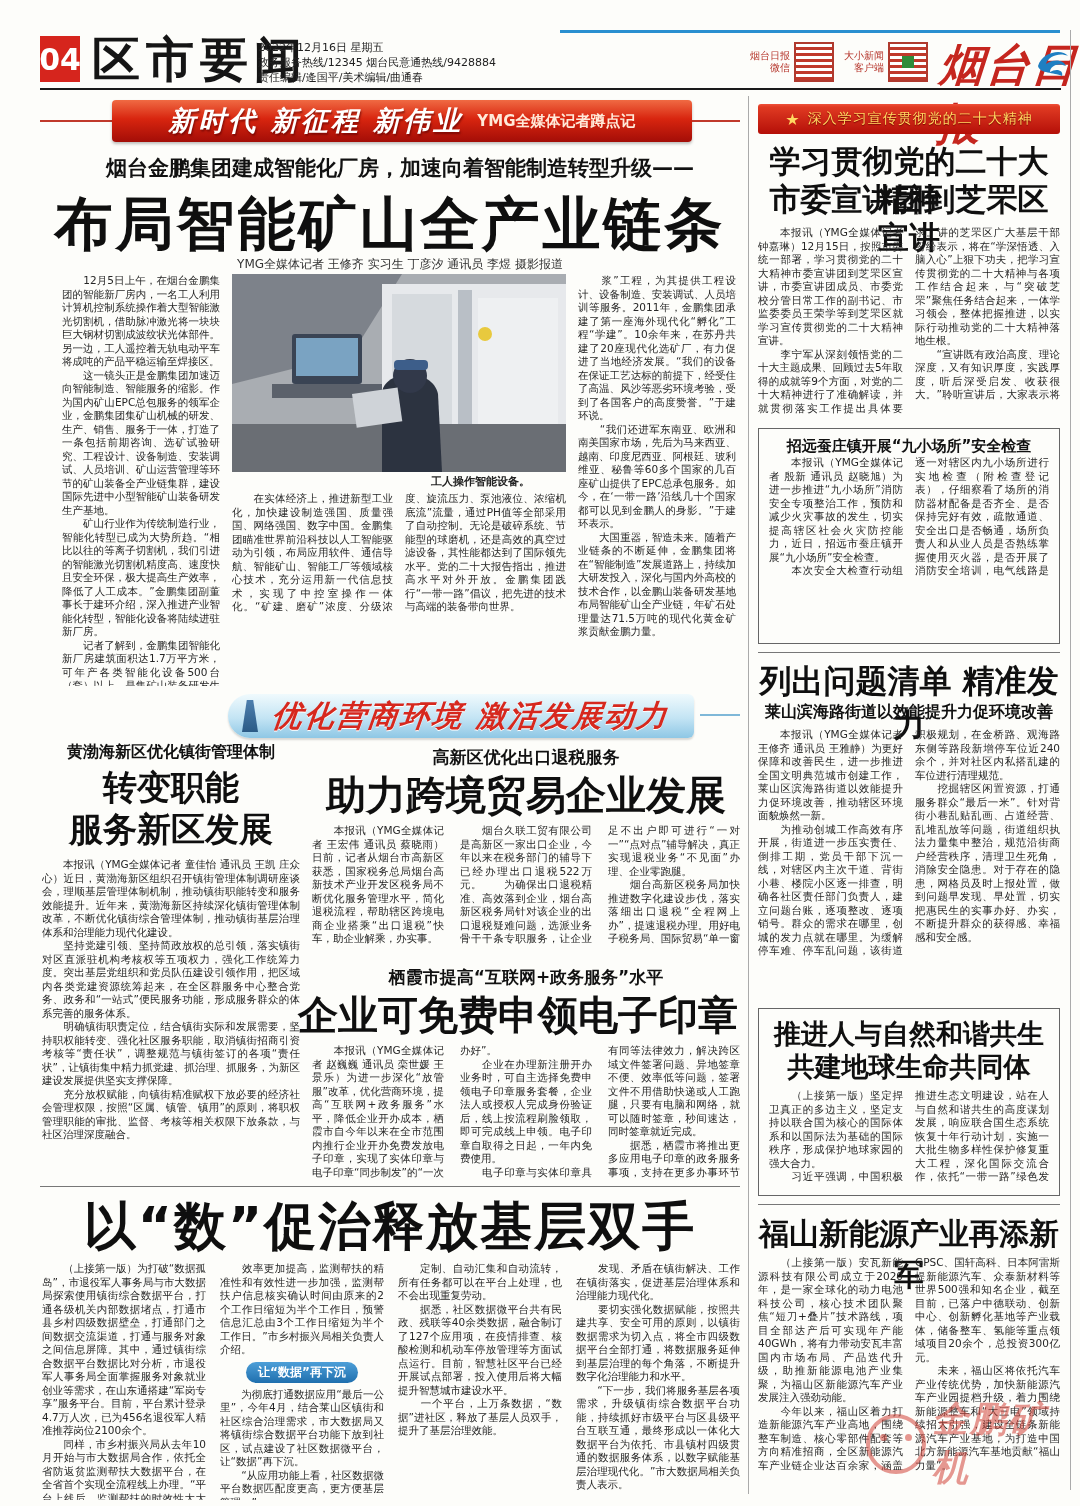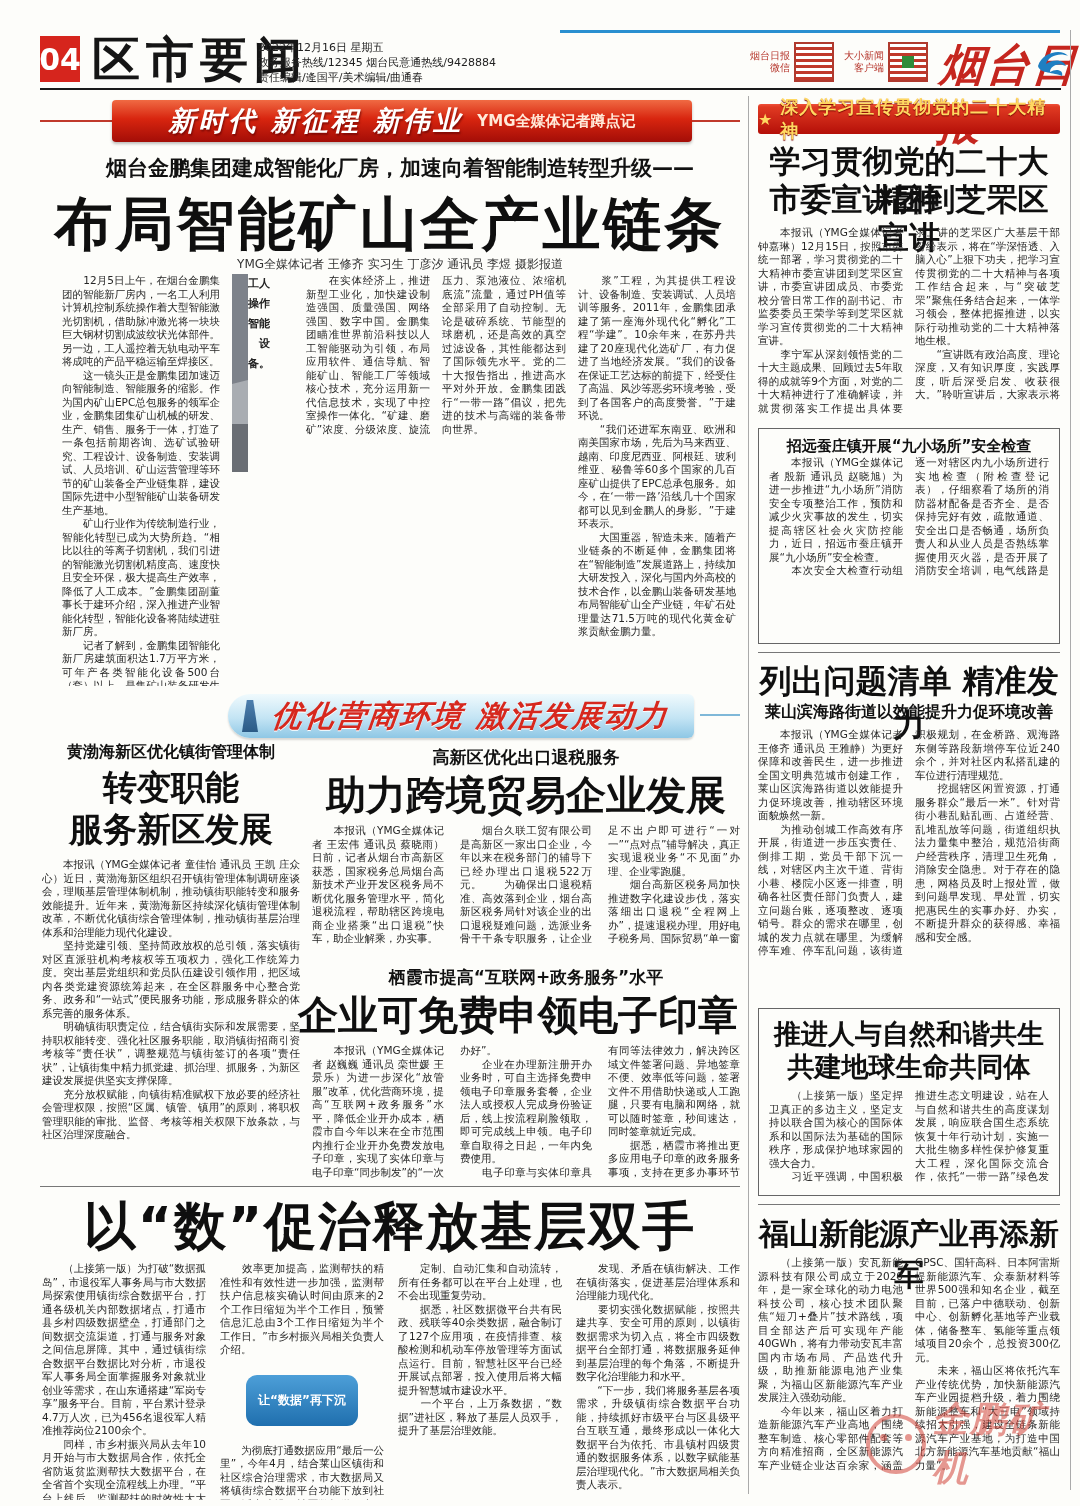--- a/index.html
+++ b/index.html
@@ -32,38 +32,38 @@
   .midbanner{left:228px;top:694px;width:466px;height:44px;border-radius:22px 6px 6px 22px;
      background:linear-gradient(180deg,#f0fafd 0%,#c3e4f4 55%,#8ec7e5 100%);
      display:flex;align-items:center;box-shadow:0 2px 2px rgba(0,0,0,.15);}
   .midbanner .txt{color:#d6281e;font-size:30px;font-weight:900;font-style:italic;letter-spacing:2px;
      transform:skewX(-6deg);margin-left:14px;text-shadow:0 1px 0 #fff;}
   .lighthouse{width:16px;height:32px;margin-left:14px;background:linear-gradient(180deg,#4e7fae,#2b5b86);
      clip-path:polygon(30% 0,70% 0,100% 100%,0 100%);}
   .party-banner{left:758px;top:104px;width:302px;height:30px;border-radius:3px;
      background:linear-gradient(180deg,#ef513a 0%,#e03a22 10%,#b40f08 100%);
      display:flex;align-items:center;justify-content:center;gap:8px;}
-  .party-banner .txt{color:#ffd861;font-size:18px;font-weight:bold;letter-spacing:1px;text-shadow:0 1px 1px #7a0500;}
+  .party-banner .txt{color:#ffd861;font-size:14px;font-weight:normal;letter-spacing:1px;text-shadow:0 1px 1px #7a0500;}
   .party-star{color:#ffd861;font-size:16px;}
   
   .kicker{font-weight:bold;color:#111;text-align:center;}
   .headline{font-weight:900;color:#0f0f0f;text-align:center;}
   .byline{font-size:12px;color:#333;text-align:center;}
   .bodytext{font-size:10.5px;line-height:13.5px;text-align:justify;color:#262626;
             white-space:pre-line;overflow:hidden;}
   .cols2{column-count:2;column-gap:12px;}
   .cols3{column-count:3;column-gap:16px;}
   .boxed{border:1.5px solid #666;box-sizing:border-box;padding:8px 10px;overflow:hidden;background:#fdfdfa;}
   .vline{width:1px;background:#aaa;}
   
   .photo{background:#9aa0a6;overflow:hidden;position:relative;}
   .caption{font-size:11px;font-weight:bold;color:#222;text-align:right;padding-right:36px;}
   
-  .bluetag{display:block;width:fit-content;margin:18px auto;background:linear-gradient(180deg,#4d9fd8,#1f6fae);
-     color:#fff;font-size:12px;font-weight:bold;border-radius:11px;padding:17px 12px;}
+  .bluetag{display:block;width:fit-content;margin:5px auto;background:linear-gradient(180deg,#4d9fd8,#1f6fae);
+     color:#fff;font-size:12px;font-weight:bold;border-radius:11px;padding:2px 12px;}
   
   .watermark{left:866px;top:1408px;width:210px;height:72px;opacity:.55;display:flex;align-items:center;gap:6px;pointer-events:none;}
   .wm-circle{width:52px;height:52px;border:4px solid #d2453a;border-radius:50%;position:relative;flex:0 0 auto;}
   .wm-circle:before{content:"";position:absolute;left:10px;top:16px;width:7px;height:7px;border-radius:50%;background:#d2453a;}
   .wm-circle:after{content:"";position:absolute;right:10px;top:16px;width:7px;height:7px;border-radius:50%;background:#d2453a;}
   .wm-text{font-size:36px;font-weight:900;color:#d2453a;letter-spacing:2px;font-style:italic;}
 </style>
 </head>
 <body>
 
@@ -100,21 +100,21 @@
 
   <div class="abs kicker" style="left:60px;top:154px;width:680px;font-size:21px;">烟台金鹏集团建成智能化厂房，加速向着智能制造转型升级——</div>
   <div class="abs headline" style="left:40px;top:186px;width:700px;font-size:58px;letter-spacing:3px;">布局智能矿山全产业链条</div>
   <div class="abs byline" style="left:60px;top:256px;width:680px;">YMG全媒体记者 王修齐 实习生 丁彦汐 通讯员 李煜 摄影报道</div>
 
   <div class="abs" style="left:62px;top:274px;width:678px;height:412px;display:flex;gap:12px;">
     <div class="bodytext" style="width:158px;height:412px;">　　12月5日上午，在烟台金鹏集团的智能新厂房内，一名工人利用计算机控制系统操作着大型智能激光切割机，借助脉冲激光将一块块巨大钢材切割成波纹状光体部件。另一边，工人遥控着无轨电动平车将成吨的产品平稳运输至焊接区。
 　　这一镜头正是金鹏集团加速迈向智能制造、智能服务的缩影。作为国内矿山EPC总包服务的领军企业，金鹏集团集矿山机械的研发、生产、销售、服务于一体，打造了一条包括前期咨询、选矿试验研究、工程设计、设备制造、安装调试、人员培训、矿山运营管理等环节的矿山装备全产业链集群，建设国际先进中小型智能矿山装备研发生产基地。
 　　矿山行业作为传统制造行业，智能化转型已成为大势所趋。“相比以往的等离子切割机，我们引进的智能激光切割机精度高、速度快且安全环保，极大提高生产效率，降低了人工成本。”金鹏集团副董事长于建环介绍，深入推进产业智能化转型，智能化设备将陆续进驻新厂房。
 　　记者了解到，金鹏集团智能化新厂房建筑面积达1.7万平方米，可年产各类智能化设备500台（套）以上，是集矿山装备研发生产和系统集成的智能制造载体，也是贯彻落实党的二十大精神的积极之举。</div>
-    <div style="width:334px;display:flex;flex-direction:row;">
+    <div style="width:334px;display:flex;flex-direction:column;">
       <div class="photo" style="width:334px;height:198px;">
         <svg width="334" height="198" viewBox="0 0 334 198">
           <rect width="334" height="198" fill="#a9adb2"></rect>
           <polygon points="0,0 170,0 120,80 0,110" fill="#7d828a"></polygon>
           <rect x="150" y="10" width="184" height="188" fill="#e7e9ec"></rect>
           <rect x="160" y="20" width="60" height="170" fill="#d6dade"></rect>
           <rect x="226" y="16" width="14" height="182" fill="#b9bfc6"></rect>
           <rect x="246" y="24" width="80" height="174" fill="#eef0f2"></rect>
           <circle cx="253" cy="60" r="7" fill="#e8c93e"></circle>
           <rect x="60" y="60" width="70" height="50" rx="3" fill="#3a4454"></rect>

